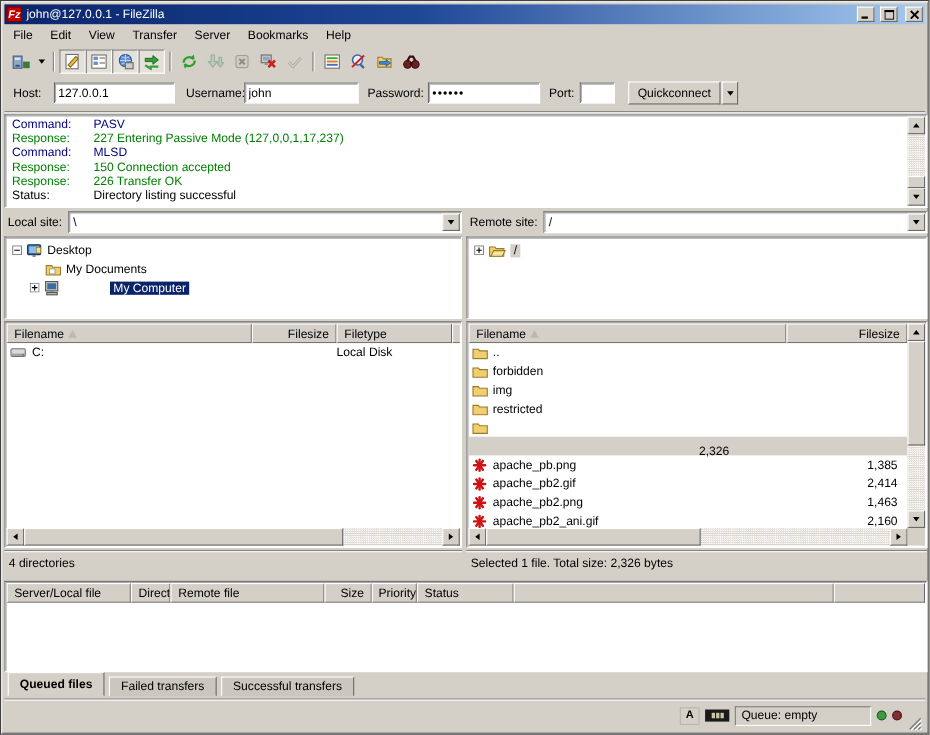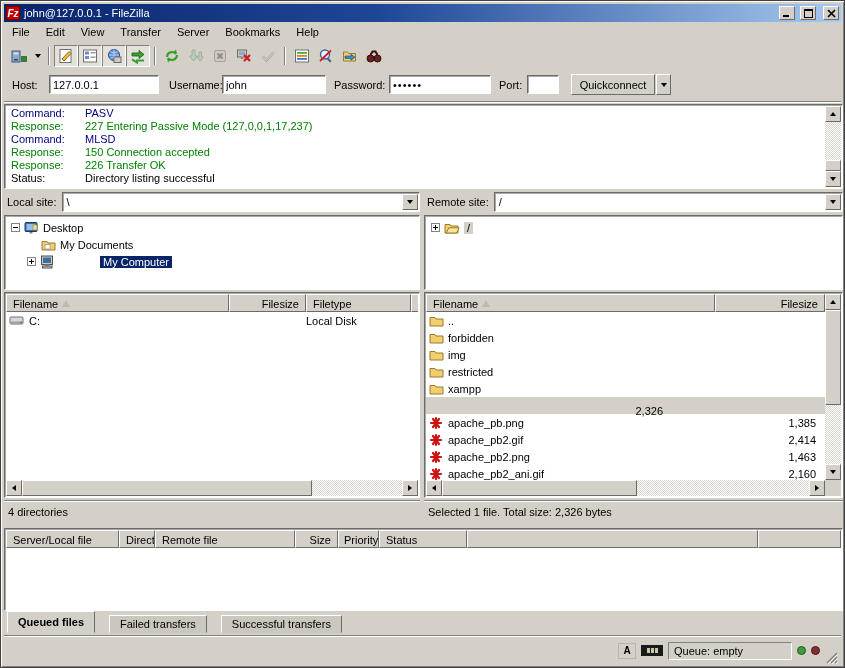--- a/index.html
+++ b/index.html
@@ -91,21 +91,21 @@
   .lrow .c1 { display:flex; align-items:center; gap:4px; padding-left:3px; }
   .lv-corner { position:absolute; right:1px; bottom:1px; width:16px; height:16px; background:#d4d0c8; }
   .pane-status { position:absolute; top:309px; left:0; right:0; height:24px;
                  border-top:1px solid #808080; box-shadow: inset 0 1px 0 #ffffff; padding:5px 0 0 4px; }
   
   #queue { position:absolute; left:3px; top:527px; width:839px; height:83px; background:#fff; }
   .q-header { position:absolute; top:1px; left:1px; right:1px; height:18px; display:flex; overflow:hidden; }
   
   #tabs { position:absolute; left:3px; top:610px; height:22px; display:flex; align-items:flex-end; padding-left:3px; }
   .tab { border:1px solid; border-color:#ffffff #6b6b6b transparent #ffffff; background:#cbc7bf;
-         height:18px; padding:2px 10px 0; margin-right:14px; }
+         height:18px; padding:2px 10px 0; margin-right:4px; }
   .tab.active { background:#d4d0c8; font-weight:bold; height:22px; padding-top:4px; }
   
   #sb-divider { position:absolute; left:3px; right:3px; top:634px; height:2px;
                 border-top:1px solid #808080; border-bottom:1px solid #ffffff; }
   #statusbar { position:absolute; left:3px; right:3px; bottom:3px; height:27px;
                display:flex; align-items:center; justify-content:flex-end; gap:5px; padding:0 3px; }
   .dtype { width:18px; height:16px; display:flex; align-items:center; justify-content:center;
            font-weight:bold; font-size:10px; border:1px solid #b8b4ac; background:#d4d0c8; }
   .speedbadge { width:22px; height:11px; background:#1a1a1a; display:flex; align-items:center; justify-content:center; gap:1px; }
   .speedbadge i { display:block; width:3px; height:5px; background:#c8c8a0; }
@@ -446,21 +446,20 @@
           <svg width="15" height="12">
               <path d="M1,2.5 h5 l1,1.5 h7 v7 h-13 z" fill="#f2cf6e" stroke="#9a7b2d"></path>
             </svg>
           <span class="fname">restricted</span>
             <span class="fsize"></span>
         </div>
         <div class="frow">
           <svg width="15" height="12">
               <path d="M1,2.5 h5 l1,1.5 h7 v7 h-13 z" fill="#f2cf6e" stroke="#9a7b2d"></path>
             </svg>
-          <span class="fname">xampp</span>
             <span class="fsize"></span>
         </div>
         <div class="frow selected">
           <svg width="15" height="14">
               <g stroke="#cc1414" stroke-width="2.2" stroke-linecap="round">
                 <line x1="2" y1="7" x2="12" y2="7"></line>
                 <line x1="4" y1="3" x2="10" y2="11"></line>
                 <line x1="10" y1="3" x2="4" y2="11"></line>
                 <line x1="7" y1="2" x2="7" y2="12"></line>
               </g>

